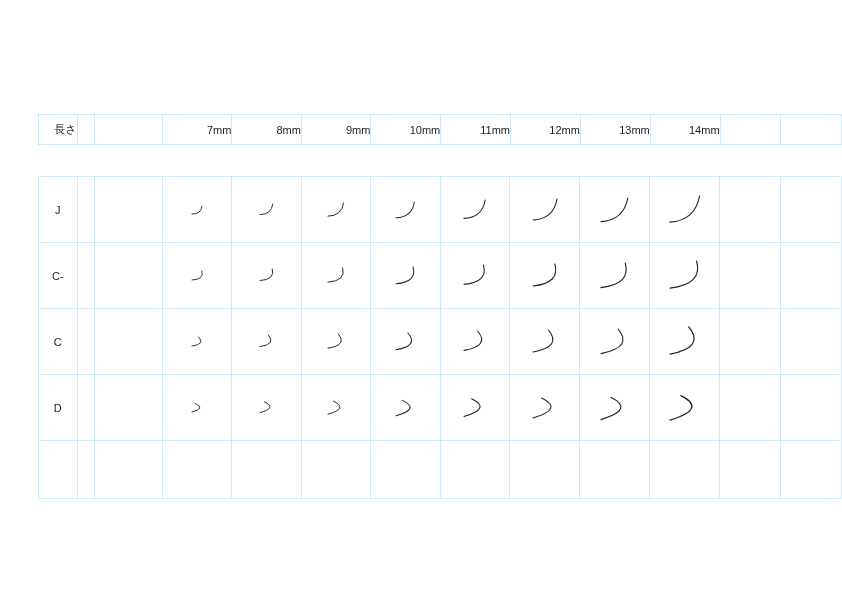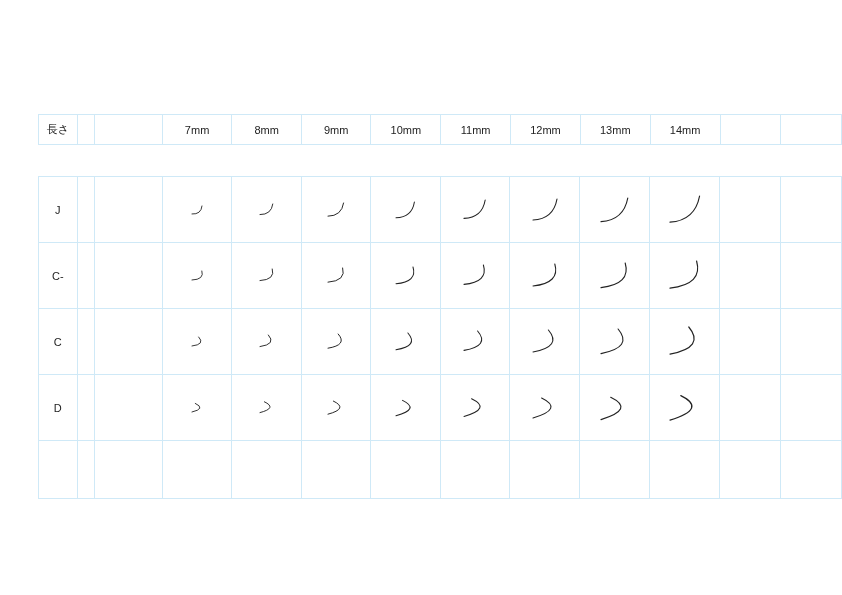--- a/index.html
+++ b/index.html
@@ -31,20 +31,21 @@
   }
   
   .hdr {
     position: absolute;
     left: 38px;
     top: 114px;
   }
   .hdr th {
     height: 30px;
     font-weight: 400;
+    text-align: right;
   }
   
   .main {
     position: absolute;
     left: 38px;
     top: 176px;
   }
   .main td {
     height: 66px;
   }

